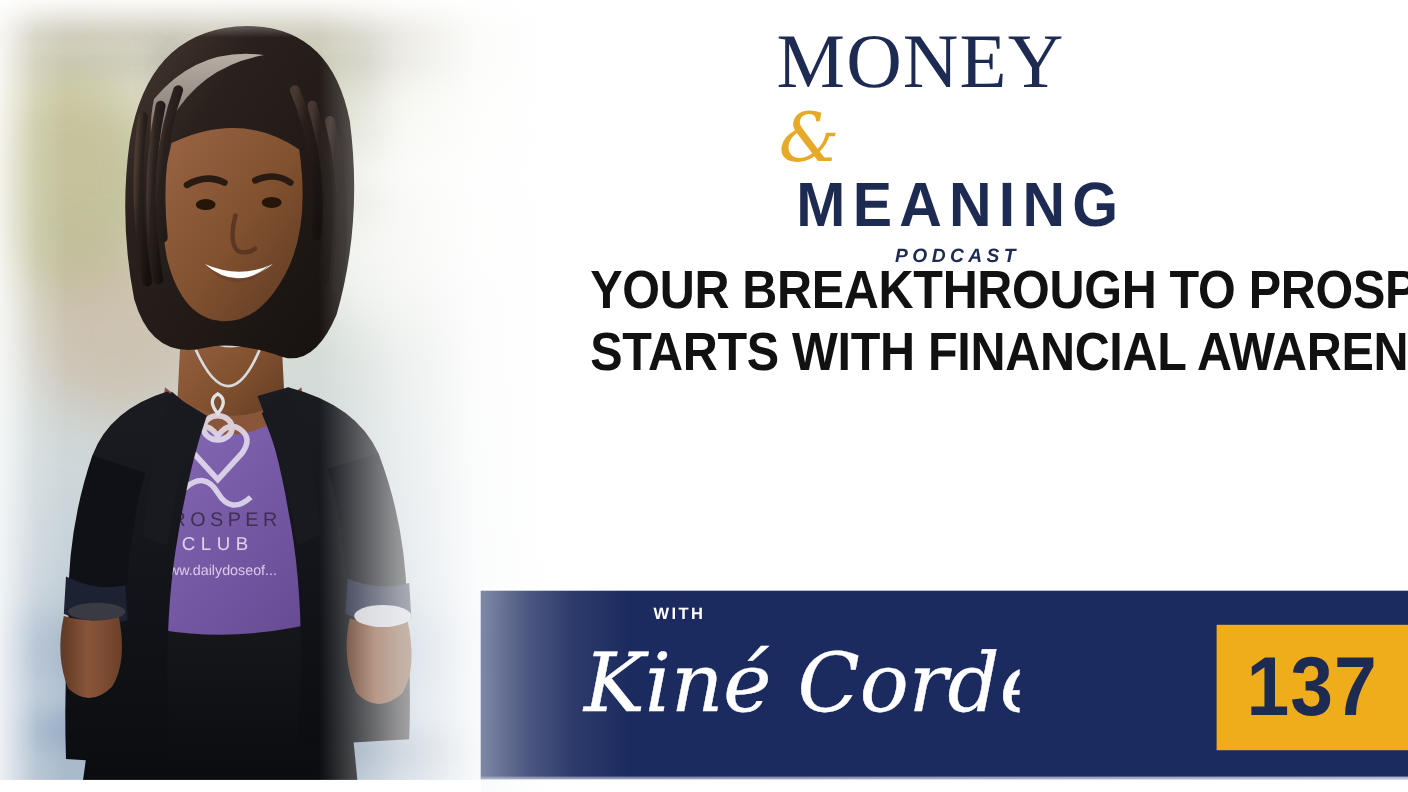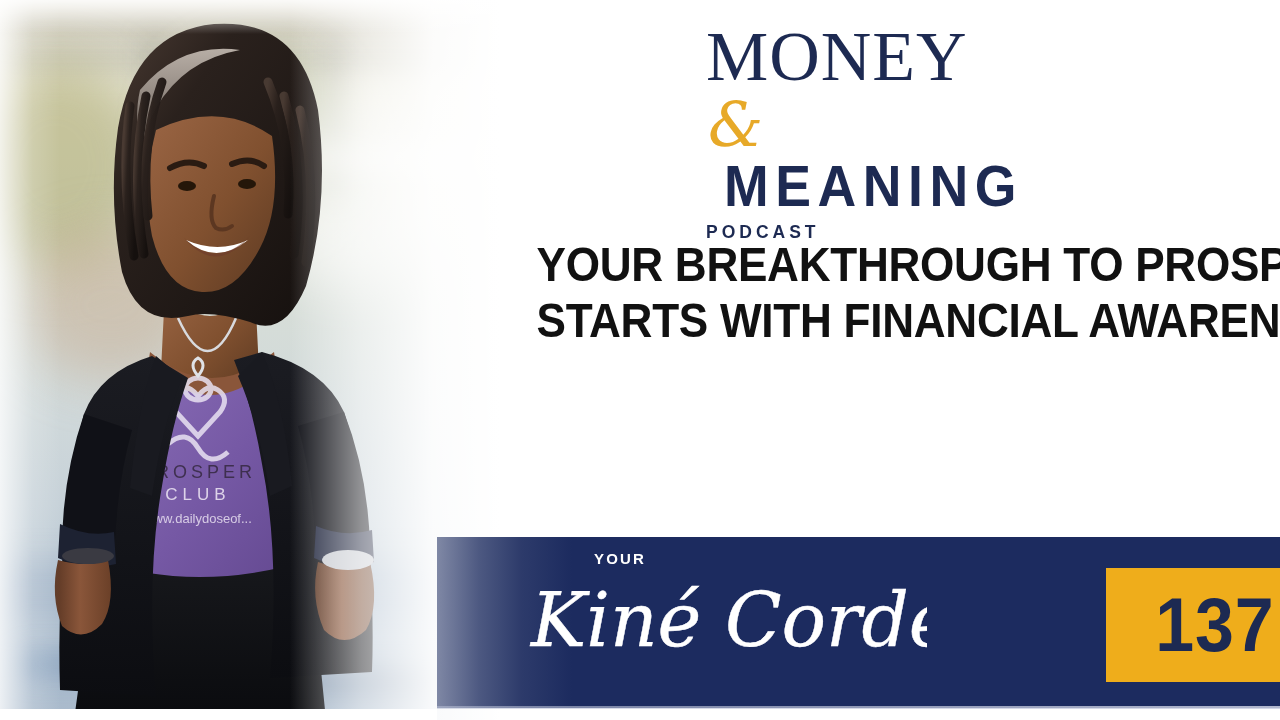--- a/index.html
+++ b/index.html
@@ -73,22 +73,22 @@
   .logo-line2{
     font-family:"Liberation Sans",sans-serif;
     font-weight:700;font-size:57px;line-height:60px;
     color:#1d2a52;letter-spacing:7px;
     transform:scaleX(.94);transform-origin:center;
     margin-top:2px;white-space:nowrap;
   }
   .logo-line3{
     font-family:"Liberation Sans",sans-serif;
     font-weight:700;font-size:17.5px;letter-spacing:4px;
-    color:#1d2a52;text-align:left;
-    padding-right:6px;margin-top:6px;
+    color:#1d2a52;text-align:center;
+    padding-right:6px;margin-top:6px;font-style:italic;
   }
 
   
   .title-block{
     position:absolute;left:500px;top:236px;width:730px;
     text-align:center;
   }
   .title-line{
     font-family:"Liberation Sans",sans-serif;
     font-weight:700;
@@ -128,21 +128,21 @@
   }
 
   .host-name{
     position:absolute;left:527px;top:560px;width:400px;height:115px;
   }
 
   
   .ep-badge{
     position:absolute;left:1106px;top:568px;width:174px;height:114px;
     background:#efad1b;
-    display:flex;align-items:center;justify-content:flex-end;
+    display:flex;align-items:center;justify-content:center;
   }
   .ep-number{
     font-family:"Liberation Sans",sans-serif;
     font-weight:700;font-size:76px;line-height:76px;
     color:#1d2a52;letter-spacing:1px;
     transform:scaleX(.92);transform-origin:center;
   }
   .bottom-white-left{
     position:absolute;left:0;top:709px;width:437px;height:11px;background:#fff;
   }
@@ -275,21 +275,21 @@
   </div>
 
   <div class="title-block">
     <div class="title-line">YOUR BREAKTHROUGH TO PROSPERITY</div>
     <div class="title-line">STARTS WITH FINANCIAL AWARENESS</div>
   </div>
 
   <div class="bar-topline"></div>
   <div class="bottom-bar"></div>
 
-  <div class="with-label">YOUR</div>
+  <div class="with-label">WITH</div>
 
   <svg class="host-name" viewBox="0 0 400 115">
     <text x="4" y="86" font-family="DejaVu Serif, serif" font-style="italic" font-size="74" fill="#ffffff" stroke="#ffffff" stroke-width="0.4">Kiné Corder</text>
   </svg>
 
   <div class="ep-badge">
     <span class="ep-number">137</span>
   </div>
 
   <div class="bar-underline"></div>

